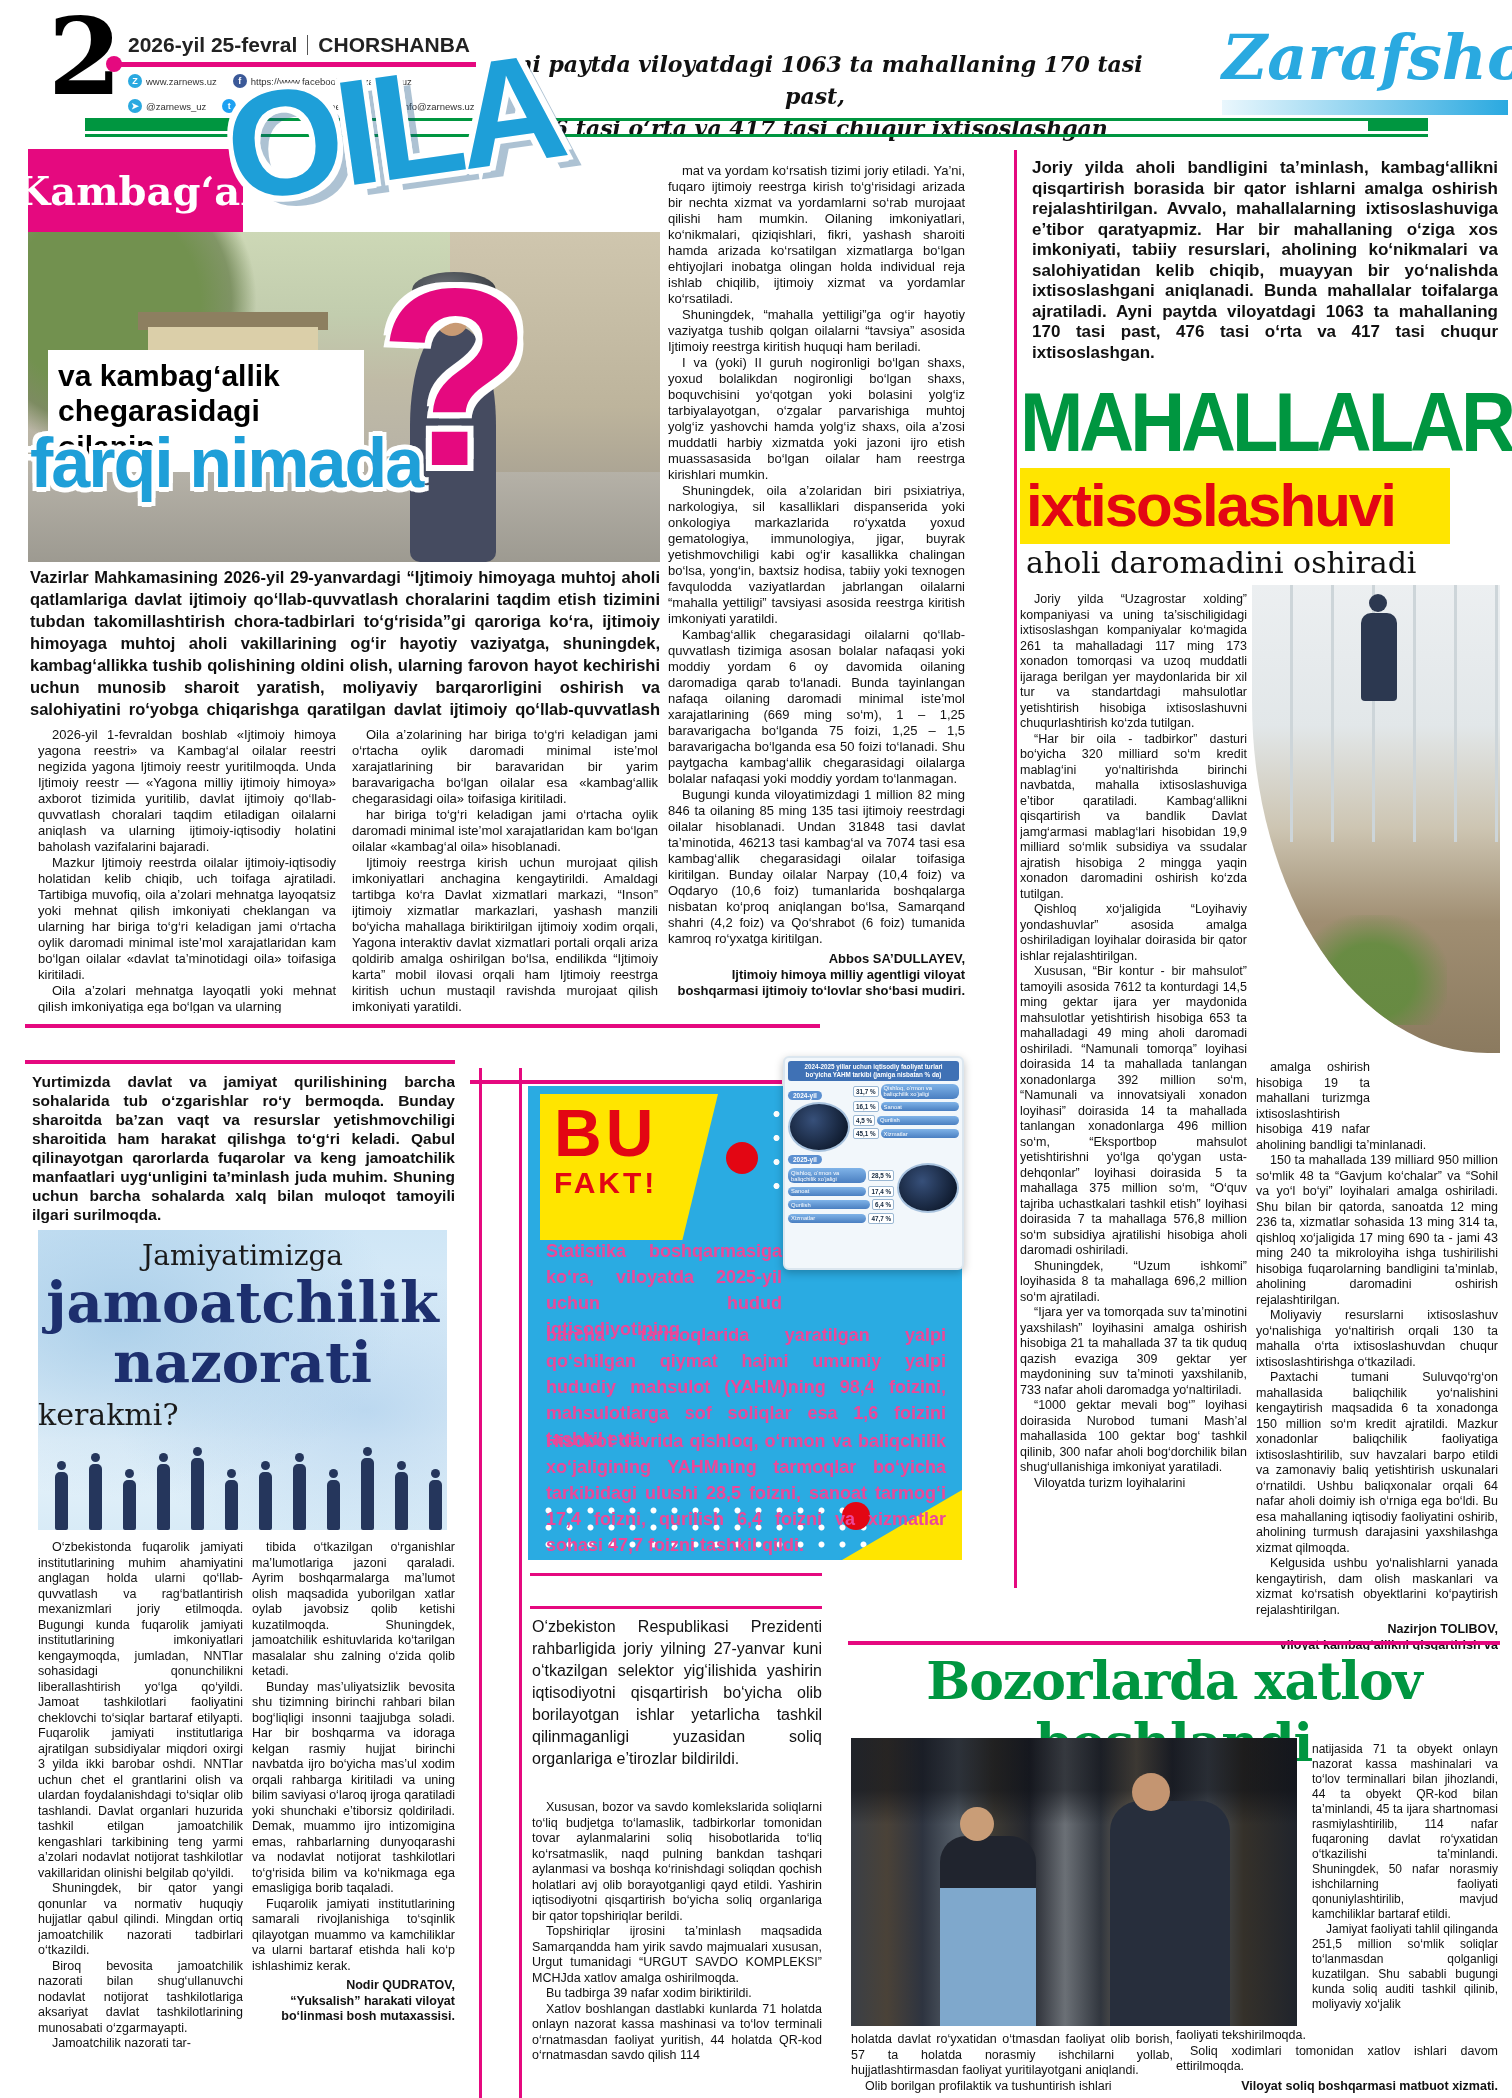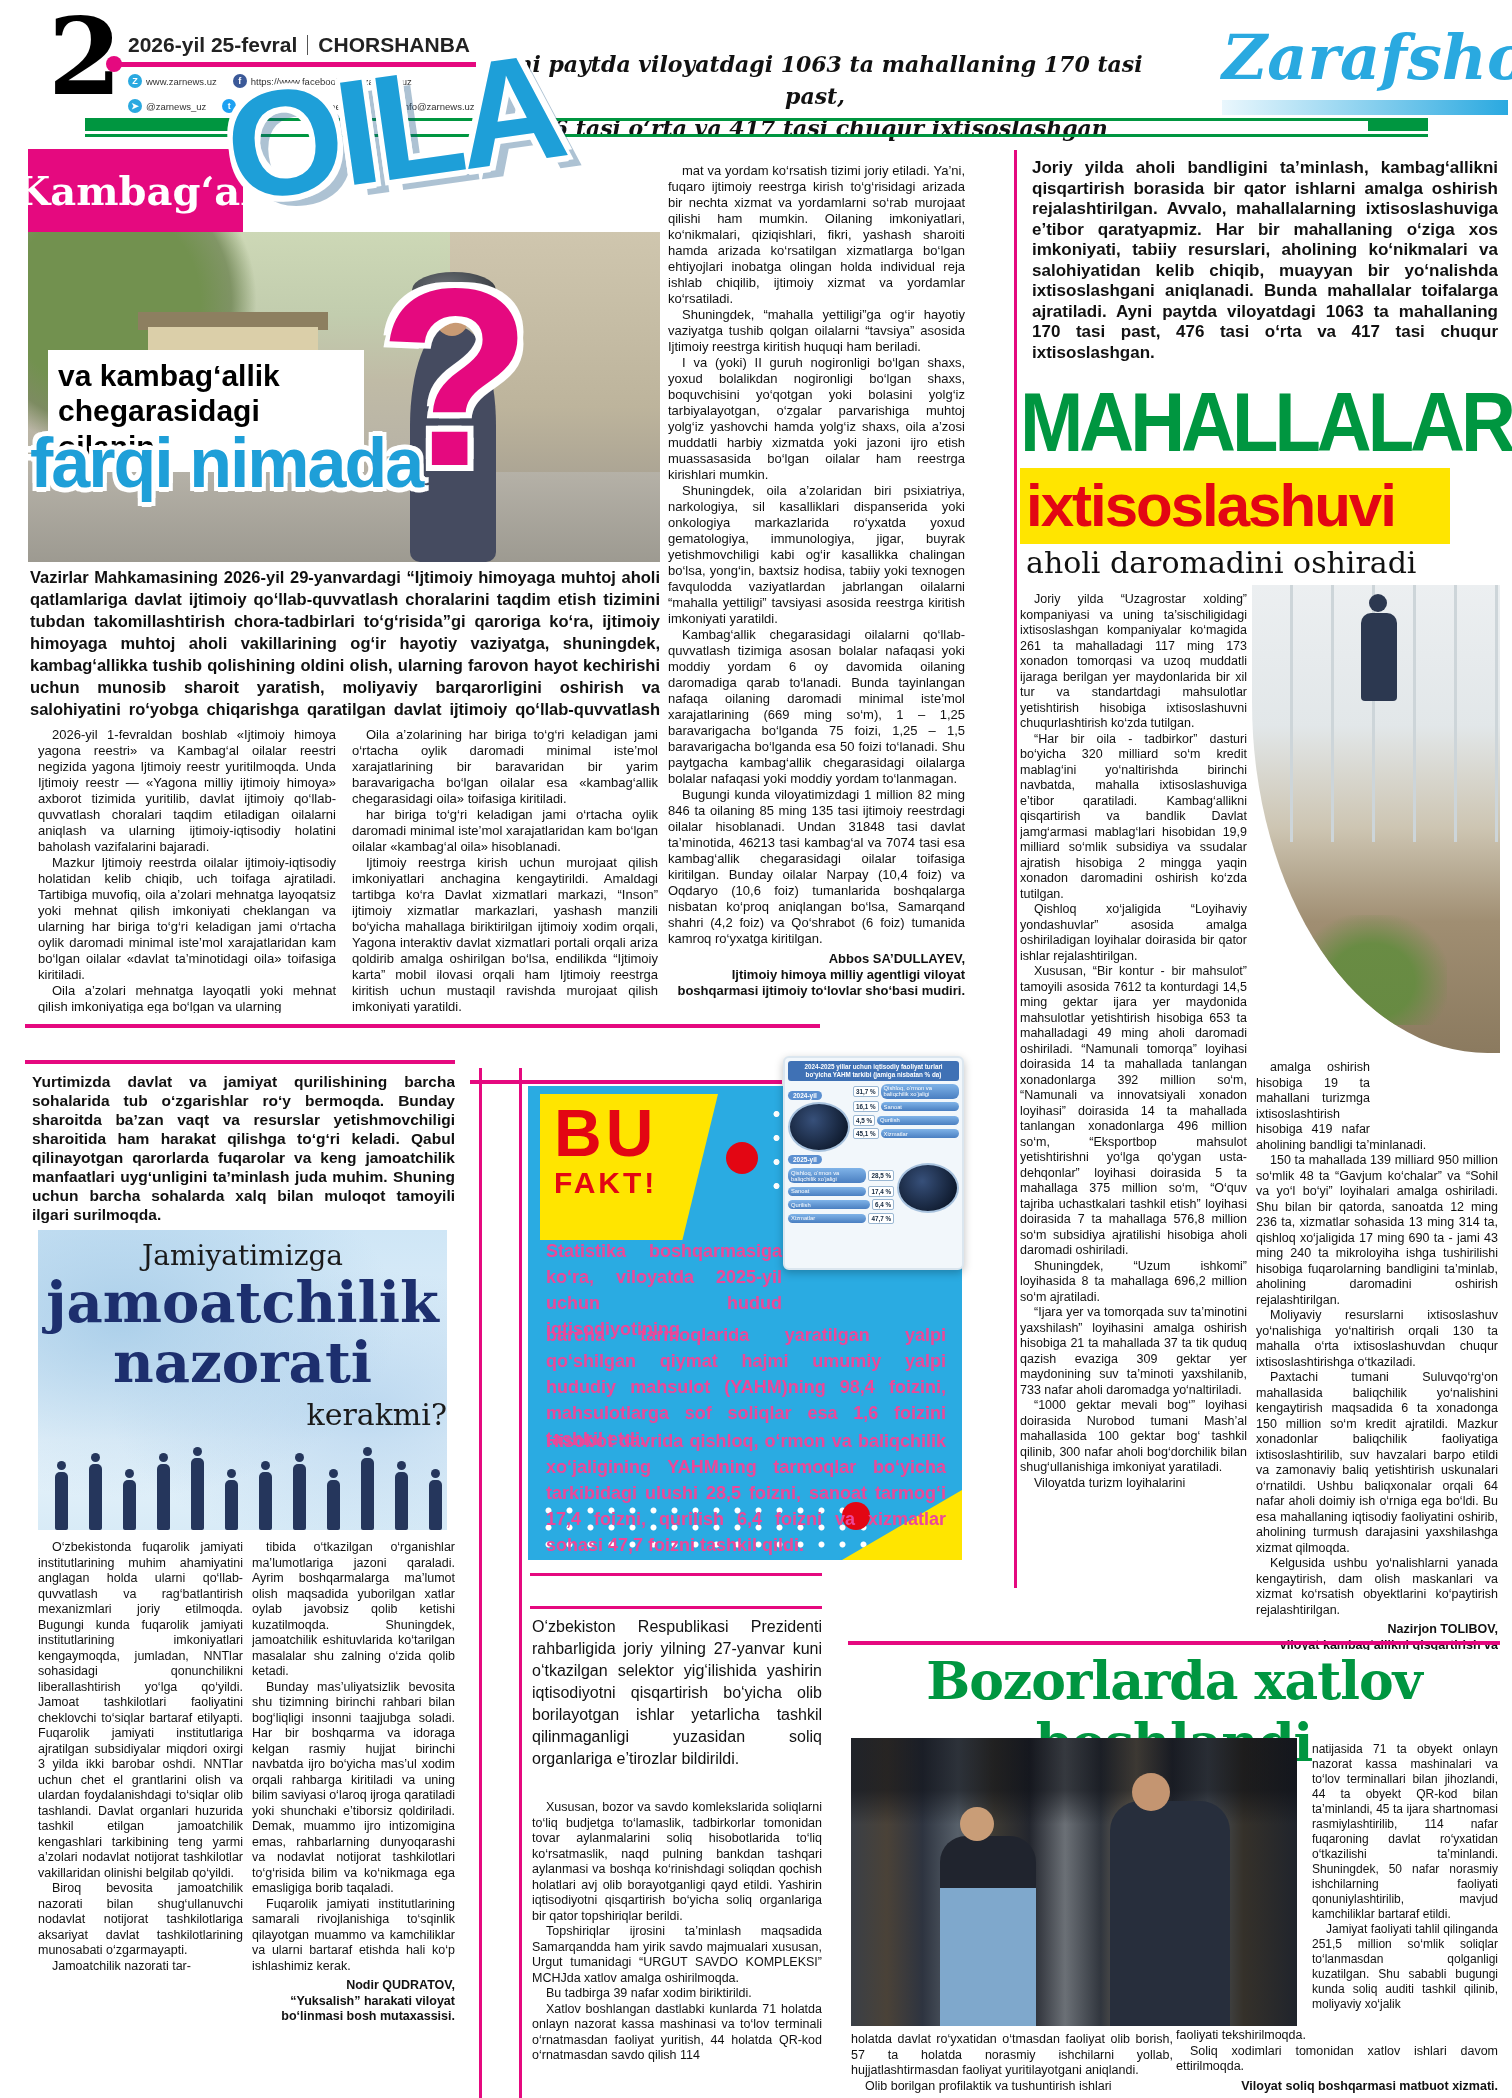--- a/index.html
+++ b/index.html
@@ -70,21 +70,21 @@
 
   
   .j-intro{position:absolute;left:32px;top:1072px;width:423px;height:152px;overflow:hidden;font-weight:bold;font-size:15.5px;line-height:19px;text-align:justify}
   .j-img{position:absolute;left:38px;top:1230px;width:409px;height:300px;overflow:hidden;background:
      radial-gradient(ellipse at 20% 30%,rgba(160,200,230,.8),transparent 60%),
      radial-gradient(ellipse at 80% 60%,rgba(170,205,235,.7),transparent 55%),
      linear-gradient(180deg,#cfe6f6,#e9f4fb 70%,#d8ebf7)}
   .j-t1{position:absolute;left:0;top:12px;width:100%;text-align:center;font:400 28px/1 "DejaVu Serif",serif;color:#1a1a1a}
   .j-t2{position:absolute;left:0;top:44px;width:100%;text-align:center;font:bold 56px/1 "DejaVu Serif",serif;color:#1d2f6e}
   .j-t3{position:absolute;left:0;top:104px;width:100%;text-align:center;font:bold 56px/1 "DejaVu Serif",serif;color:#1d2f6e}
-  .j-t4{position:absolute;left:0;top:170px;width:100%;text-align:right;font:400 30px/1 "DejaVu Serif",serif;color:#1a1a1a}
+  .j-t4{position:absolute;left:0;top:170px;width:100%;text-align:left;font:400 30px/1 "DejaVu Serif",serif;color:#1a1a1a}
   .people{position:absolute;left:0;bottom:0;width:100%;height:96px;display:flex;align-items:flex-end;justify-content:space-around;padding:0 6px}
   .person{position:relative;width:13px;background:#25365c;border-radius:5px 5px 2px 2px}
   .person::before{content:"";position:absolute;top:-11px;left:2px;width:9px;height:9px;border-radius:50%;background:#25365c}
   .person:nth-child(odd){height:58px}.person:nth-child(even){height:66px}
   .person:nth-child(3n){height:50px}.person:nth-child(5n){height:72px}
 
   
   .bluebox{position:absolute;left:528px;top:1086px;width:434px;height:474px;background:#2aabe2}
   .bf-yellow{position:absolute;left:12px;top:8px;width:178px;height:146px;background:#ffe500;clip-path:polygon(0 0,100% 0,80% 100%,0 100%);text-align:left;padding:6px 0 0 14px;box-sizing:border-box}
   .bf-bu{font:900 66px/1 "Liberation Sans",sans-serif;color:#e30613;letter-spacing:4px}
@@ -277,20 +277,21 @@
       <div class="person"></div>
       <div class="person"></div>
       <div class="person"></div>
       <div class="person"></div>
       <div class="person"></div>
       <div class="person"></div>
     </div>
   </div>
   <div class="col bodytxt2" style="left:38px;top:1540px;width:205px;height:537px">
     <p>O‘zbekistonda fuqarolik jamiyati institutlarining muhim ahamiyatini anglagan holda ularni qo‘llab-quvvatlash va rag‘batlantirish mexanizmlari joriy etilmoqda. Bugungi kunda fuqarolik jamiyati institutlarining imkoniyatlari kengaymoqda, jumladan, NNTlar sohasidagi qonunchilikni liberallashtirish yo‘lga qo‘yildi. Jamoat tashkilotlari faoliyatini cheklovchi to‘siqlar bartaraf etilyapti. Fuqarolik jamiyati institutlariga ajratilgan subsidiyalar miqdori oxirgi 3 yilda ikki barobar oshdi. NNTlar uchun chet el grantlarini olish va ulardan foydalanishdagi to‘siqlar olib tashlandi. Davlat organlari huzurida tashkil etilgan jamoatchilik kengashlari tarkibining teng yarmi a’zolari nodavlat notijorat tashkilotlar vakillaridan olinishi belgilab qo‘yildi.</p>
+    <p>Shuningdek, bir qator yangi qonunlar va normativ huquqiy hujjatlar qabul qilindi. Mingdan ortiq jamoatchilik nazorati tadbirlari o‘tkazildi.</p>
     <p>Biroq bevosita jamoatchilik nazorati bilan shug‘ullanuvchi nodavlat notijorat tashkilotlariga aksariyat davlat tashkilotlarining munosabati o‘zgarmayapti.</p>
     <p>Jamoatchilik nazorati tar-</p>
   </div>
   <div class="col bodytxt2" style="left:252px;top:1540px;width:203px;height:537px">
     <p>tibida o‘tkazilgan o‘rganishlar ma’lumotlariga jazoni qaraladi. Ayrim boshqarmalarga ma’lumot olish maqsadida yuborilgan xatlar oylab javobsiz qolib ketishi kuzatilmoqda.  Shuningdek, jamoatchilik eshituvlarida ko‘tarilgan masalalar shu zalning o‘zida qolib ketadi.</p>
     <p>Bunday mas’uliyatsizlik bevosita shu tizimning birinchi rahbari bilan bog‘liqligi insonni taajjubga soladi. Har bir boshqarma va idoraga kelgan rasmiy hujjat birinchi navbatda ijro bo‘yicha mas’ul xodim orqali rahbarga kiritiladi va uning bilim saviyasi o‘laroq ijroga qaratiladi yoki shunchaki e’tiborsiz qoldiriladi. Demak, muammo ijro intizomigina emas, rahbarlarning dunyoqarashi va nodavlat notijorat tashkilotlari to‘g‘risida bilim va ko‘nikmaga ega emasligiga borib taqaladi.</p>
     <p>Fuqarolik jamiyati institutlarining samarali rivojlanishiga to‘sqinlik qilayotgan muammo va kamchiliklar va ularni bartaraf etishda hali ko‘p ishlashimiz kerak.</p>
     <p class="byline">Nodir QUDRATOV,</p>
     <p class="byline" style="margin-top:0 !important">“Yuksalish” harakati viloyat bo‘linmasi bosh mutaxassisi.</p>
   </div>

